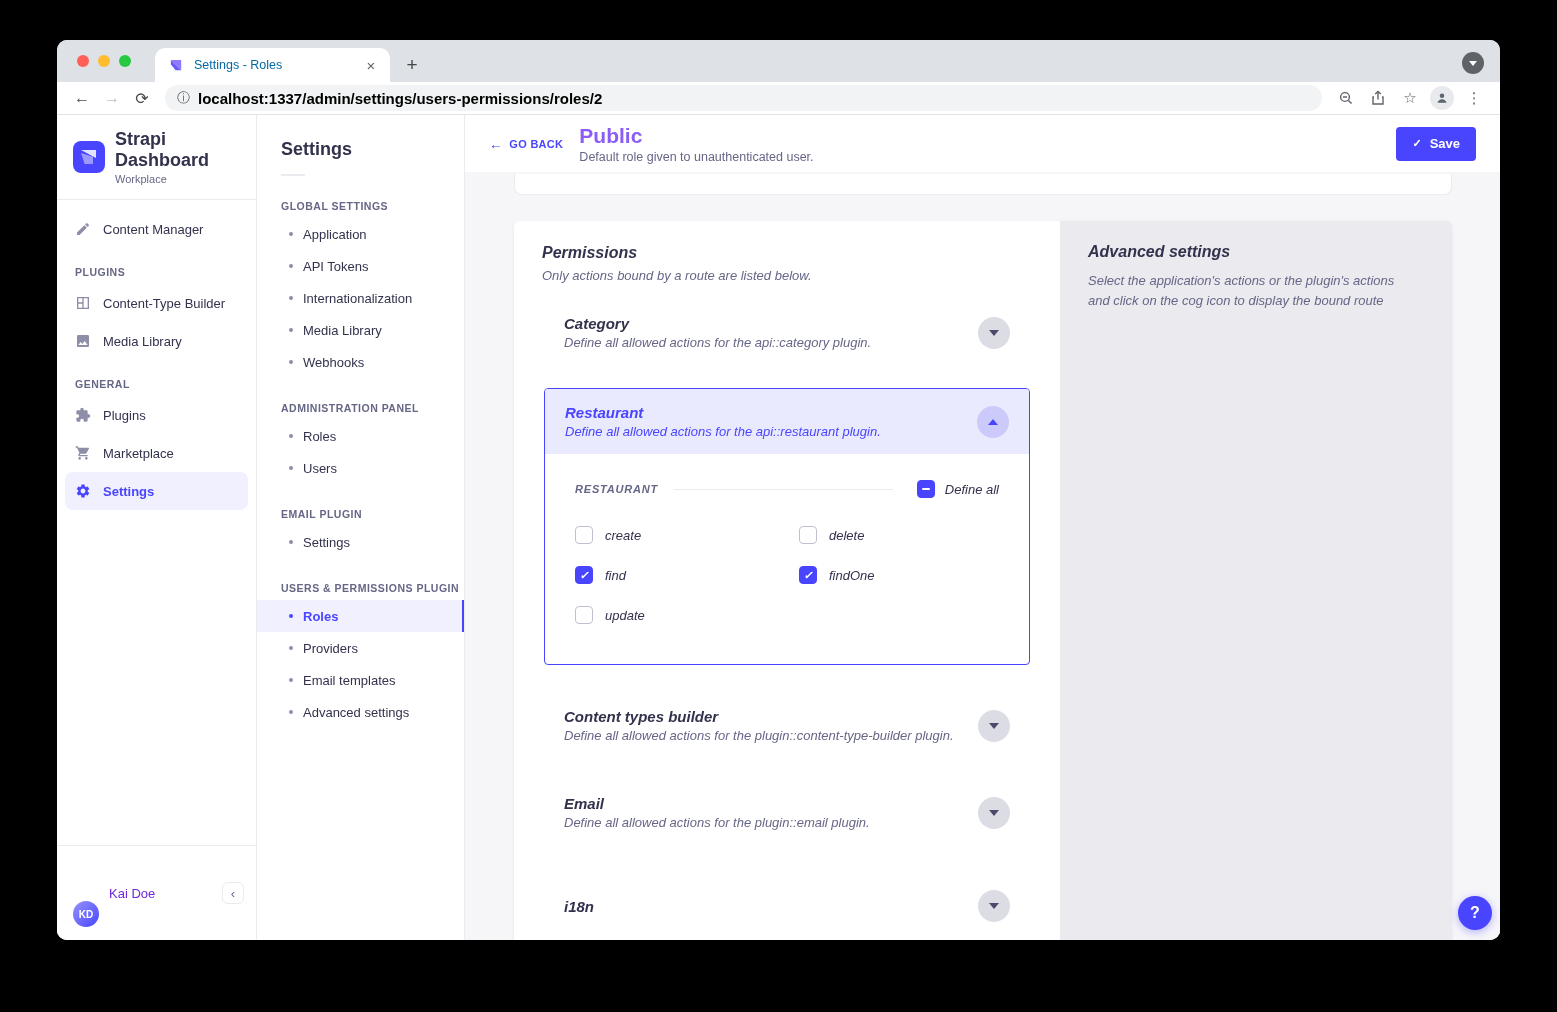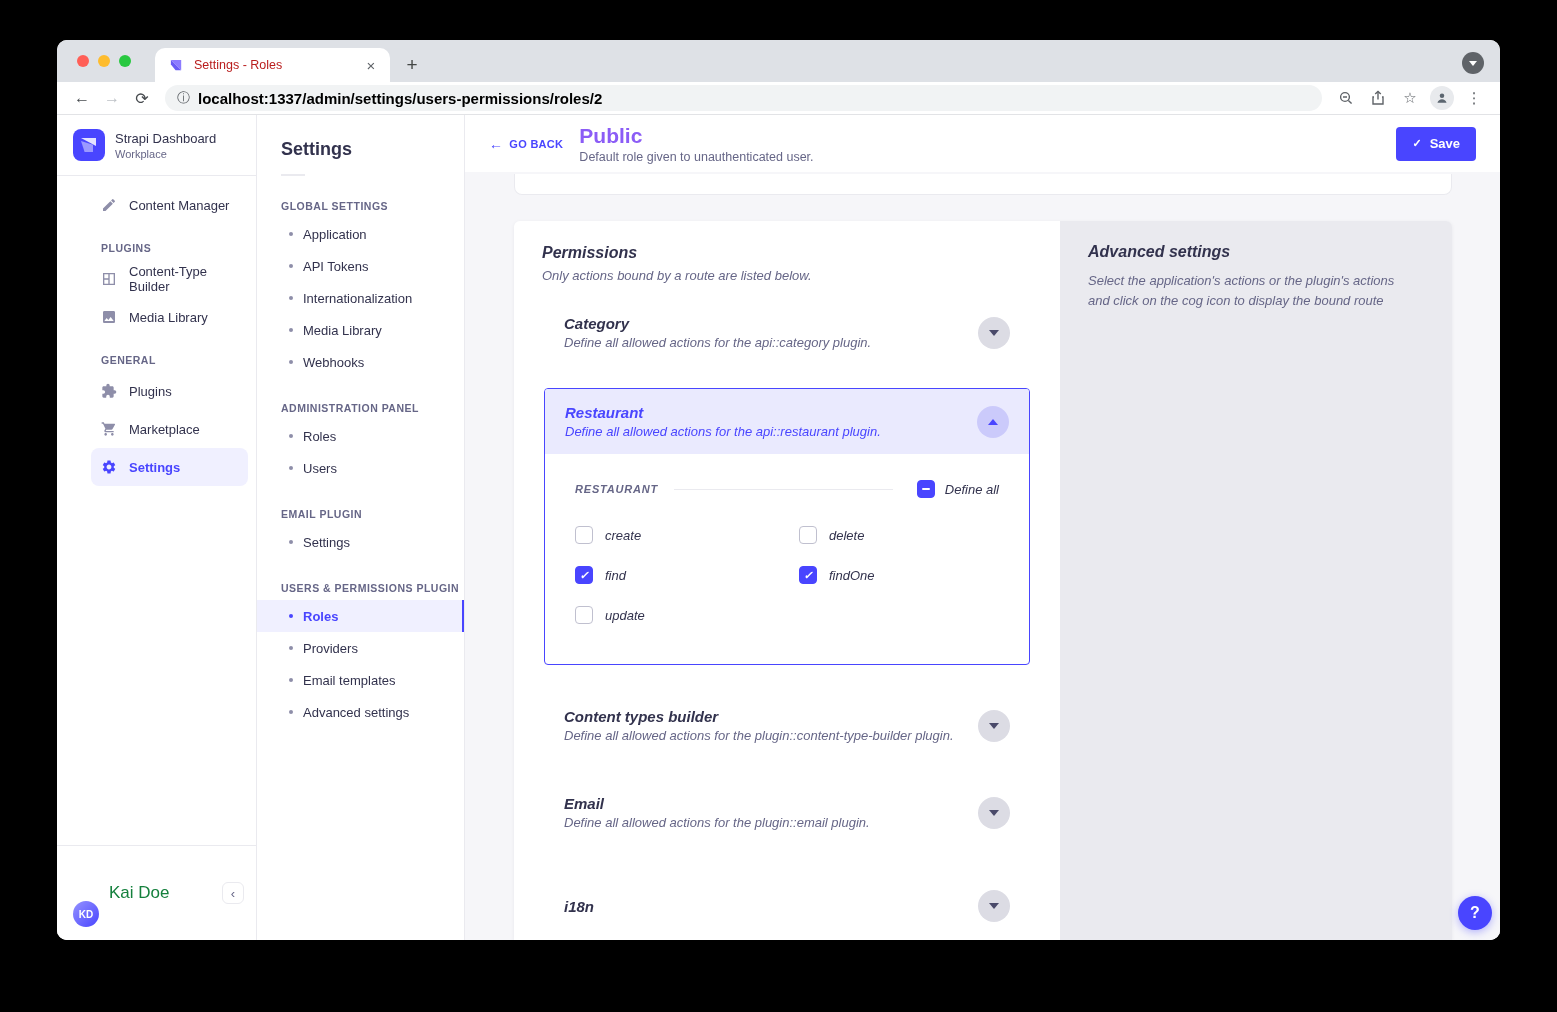--- a/index.html
+++ b/index.html
@@ -5,21 +5,21 @@
   * { margin:0; padding:0; box-sizing:border-box; }
   html,body { width:1557px; height:1012px; background:#000; font-family:"Liberation Sans", sans-serif; }
   .window { position:absolute; left:57px; top:40px; width:1443px; height:900px; border-radius:10px; overflow:hidden; background:#fff; }
 
   
   .tabstrip { height:42px; background:#DEE1E6; display:flex; align-items:flex-end; position:relative; }
   .traffic { position:absolute; left:20px; top:15px; display:flex; gap:9px; }
   .light { width:12px; height:12px; border-radius:50%; }
   .light.red{ background:#FF5F57; } .light.yellow{ background:#FEBC2E; } .light.green{ background:#28C840; }
   .tab { margin-left:98px; width:235px; height:34px; background:#fff; border-radius:10px 10px 0 0; display:flex; align-items:center; padding:0 10px 0 14px; }
-  .tab-title { font-size:12.5px; color:#b91c1c; flex:1; margin-left:10px; white-space:nowrap; overflow:hidden; }
+  .tab-title { font-size:12.5px; color:#0369a1; flex:1; margin-left:10px; white-space:nowrap; overflow:hidden; }
   .tab-close { color:#5F6368; font-size:15px; width:18px; height:18px; display:flex; align-items:center; justify-content:center; border-radius:50%; }
   .newtab { width:28px; height:28px; margin:0 0 3px 8px; display:flex; align-items:center; justify-content:center; color:#444746; font-size:19px; font-weight:400; }
   .tab-menu { position:absolute; right:16px; top:12px; width:22px; height:22px; background:#5F6368; border-radius:50%; display:flex; align-items:center; justify-content:center; }
   .caret-dn-w { width:0; height:0; border-left:4px solid transparent; border-right:4px solid transparent; border-top:5px solid #fff; }
 
   .toolbar { height:33px; background:#fff; display:flex; align-items:center; padding:0 10px; border-bottom:1px solid #E2E3E6; }
   .nav-ic { width:26px; height:26px; display:flex; align-items:center; justify-content:center; font-size:16px; color:#474B4F; margin:0 2px; }
   .nav-ic.disabled { color:#BDC1C6; }
   .urlbar { flex:1; height:26px; background:#F1F3F4; border-radius:14px; display:flex; align-items:center; padding:0 12px; margin:0 8px; }
   .urlbar .info { color:#5F6368; font-size:13px; margin-right:8px; }
@@ -29,31 +29,31 @@
 
   
   .app { display:flex; height:825px; background:#F6F6F9; }
 
   
   .sidenav { width:200px; background:#fff; border-right:1px solid #EAEAEF; display:flex; flex-direction:column; }
   .brand { display:flex; align-items:center; gap:10px; padding:14px 14px 14px 16px; border-bottom:1px solid #EAEAEF; }
   .brand-logo { width:32px; height:32px; border-radius:8px; background:#4945FF; position:relative; overflow:hidden; flex:none; }
   .brand-logo:before { content:""; position:absolute; left:8px; top:9px; width:15px; height:8px; background:rgba(255,255,255,.85); clip-path:polygon(0 0,100% 0,100% 100%); }
   .brand-logo:after { content:""; position:absolute; left:8px; top:12px; width:12px; height:11px; background:rgba(255,255,255,.45); clip-path:polygon(0 0,100% 35%,100% 100%,30% 100%); }
-  .brand-name { font-size:13px; font-weight:400; color:#32324D; }
+  .brand-name { font-size:18px; font-weight:700; color:#32324D; }
   .brand-sub { font-size:11px; color:#666687; margin-top:2px; }
-  .nav-list { padding-top:10px;padding-left:26px; }
+  .nav-list { padding-top:10px; }
   .nav-item { height:38px; margin:0 8px; border-radius:8px; display:flex; align-items:center; gap:12px; padding:0 10px; font-size:13px; color:#32324D; }
   .nav-item svg { width:16px; height:16px; fill:#8E8EA9; flex:none; }
   .nav-item.active { background:#F0F0FF; color:#4945FF; font-weight:700; }
   .nav-item.active svg { fill:#4945FF; }
   .nav-sec { font-size:10.5px; font-weight:700; letter-spacing:.5px; color:#666687; margin:18px 0 6px 18px; }
   .side-bottom { margin-top:auto; border-top:1px solid #EAEAEF; display:flex; align-items:center; padding:13px 12px 13px 16px; gap:10px; }
   .avatar-user { width:26px; height:26px; border-radius:50%; background:linear-gradient(135deg,#9593FF 0%,#4945FF 100%); color:#fff; font-size:10px; font-weight:700; display:flex; align-items:center; justify-content:center;margin-top:42px; }
-  .user-name { font-size:17px; color:#15803d; flex:1; }
+  .user-name { font-size:13px; color:#6d28d9; flex:1; }
   .collapse-btn { width:22px; height:22px; border:1px solid #EAEAEF; border-radius:6px; background:#fff; color:#666687; font-size:13px; display:flex; align-items:center; justify-content:center; }
 
   
   .subnav { width:208px; background:#fff; border-right:1px solid #EAEAEF; }
   .subnav-title { font-size:18px; font-weight:700; color:#32324D; padding:24px 0 0 24px; }
   .subnav-rule { width:24px; height:2px; background:#EAEAEF; margin:14px 0 0 24px; }
   .subnav-sec-label { font-size:10.5px; font-weight:700; letter-spacing:.5px; color:#666687; margin:24px 0 6px 24px; }
   .subnav-item { height:32px; display:flex; align-items:center; gap:10px; padding-left:32px; font-size:13px; color:#32324D; }
   .bullet { width:4px; height:4px; border-radius:50%; background:#8E8EA9; flex:none; }
   .subnav-item.active { background:#F0F0FF; color:#4945FF; font-weight:700; border-right:2px solid #4945FF; }

